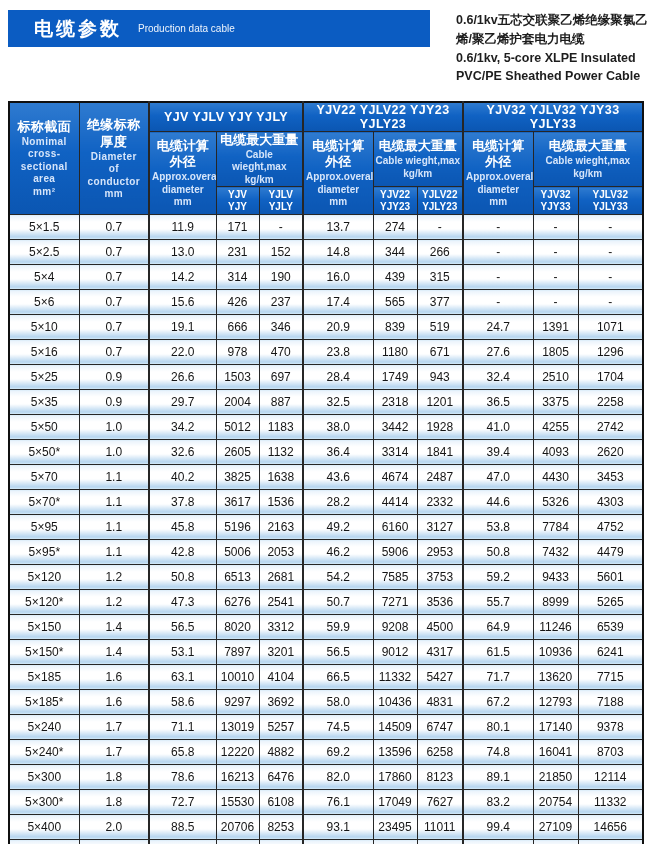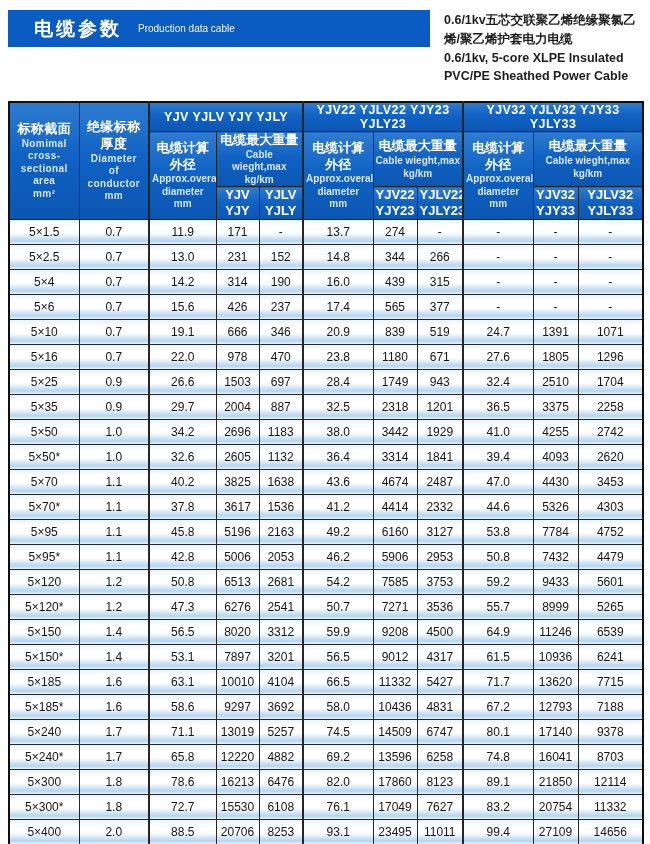--- a/index.html
+++ b/index.html
@@ -10,21 +10,21 @@
   }
   .topbar { display:flex; align-items:flex-start; padding:10px 0 0 8px; }
   .badge {
     width:422px; height:37px; background:#0b5cc2;
     display:flex; align-items:center; gap:16px;
     padding-left:26px; box-sizing:border-box; flex-shrink:0;
   }
   .badge-zh { color:#ffffff; font-size:19px; font-weight:bold; letter-spacing:3px; }
   .badge-en { color:#eef4fc; font-size:10px; }
   .doc-title {
-    margin-left:14px; padding-top:1px; color:#1d1d1d;
+    margin-left:26px; padding-top:1px; color:#1d1d1d;
     font-weight:bold; font-size:12.5px; line-height:1.5;
   }
   table.spec {
     border-collapse:collapse; table-layout:fixed;
     margin:15px 0 0 8px; width:634px;
     border:2px solid #101010;
   }
   th, td {
     border:1px solid #262626; padding:0 2px;
     text-align:center; vertical-align:middle; overflow:hidden;
@@ -34,21 +34,21 @@
     background:linear-gradient(180deg,#2f7bd0 0%,#1062c3 45%,#0b56b2 100%);
     color:#ffffff; font-weight:bold;
   }
   tr.h1 th { height:21px; font-size:12.5px; letter-spacing:0.4px; }
   .zh { display:block; font-size:13px; font-weight:bold; line-height:1.3; }
   .en {
     display:block; font-size:10px; font-weight:bold; color:#d6e5fa;
     white-space:pre-line; line-height:1.25;
   }
   tr.h2 th.wt { height:43px; }
-  tr.h3 th { height:27px; font-size:13px; white-space:pre-line; line-height:1.2; }
+  tr.h3 th { height:27px; font-size:10px; white-space:pre-line; line-height:1.2; }
   tbody td {
     height:24px; font-size:12px; color:#151515;
     background:linear-gradient(180deg,#e8f2fb 0%,#ffffff 26%,#ffffff 56%,#b4d4ef 90%,#def0fb 100%);
   }
 </style>
 </head>
 <body>
 
 <div class="topbar">
   <div class="badge">
@@ -247,25 +247,25 @@
         <td>2318</td>
         <td class="sep">1201</td>
         <td>36.5</td>
         <td>3375</td>
         <td>2258</td>
       </tr>
       <tr>
         <td>5×50</td>
         <td class="sep">1.0</td>
         <td>34.2</td>
-        <td>2696</td>
+        <td>5012</td>
         <td class="sep">1183</td>
         <td>38.0</td>
         <td>3442</td>
-        <td class="sep">1929</td>
+        <td class="sep">1928</td>
         <td>41.0</td>
         <td>4255</td>
         <td>2742</td>
       </tr>
       <tr>
         <td>5×50*</td>
         <td class="sep">1.0</td>
         <td>32.6</td>
         <td>2605</td>
         <td class="sep">1132</td>
@@ -288,21 +288,21 @@
         <td>47.0</td>
         <td>4430</td>
         <td>3453</td>
       </tr>
       <tr>
         <td>5×70*</td>
         <td class="sep">1.1</td>
         <td>37.8</td>
         <td>3617</td>
         <td class="sep">1536</td>
-        <td>41.2</td>
+        <td>28.2</td>
         <td>4414</td>
         <td class="sep">2332</td>
         <td>44.6</td>
         <td>5326</td>
         <td>4303</td>
       </tr>
       <tr>
         <td>5×95</td>
         <td class="sep">1.1</td>
         <td>45.8</td>

